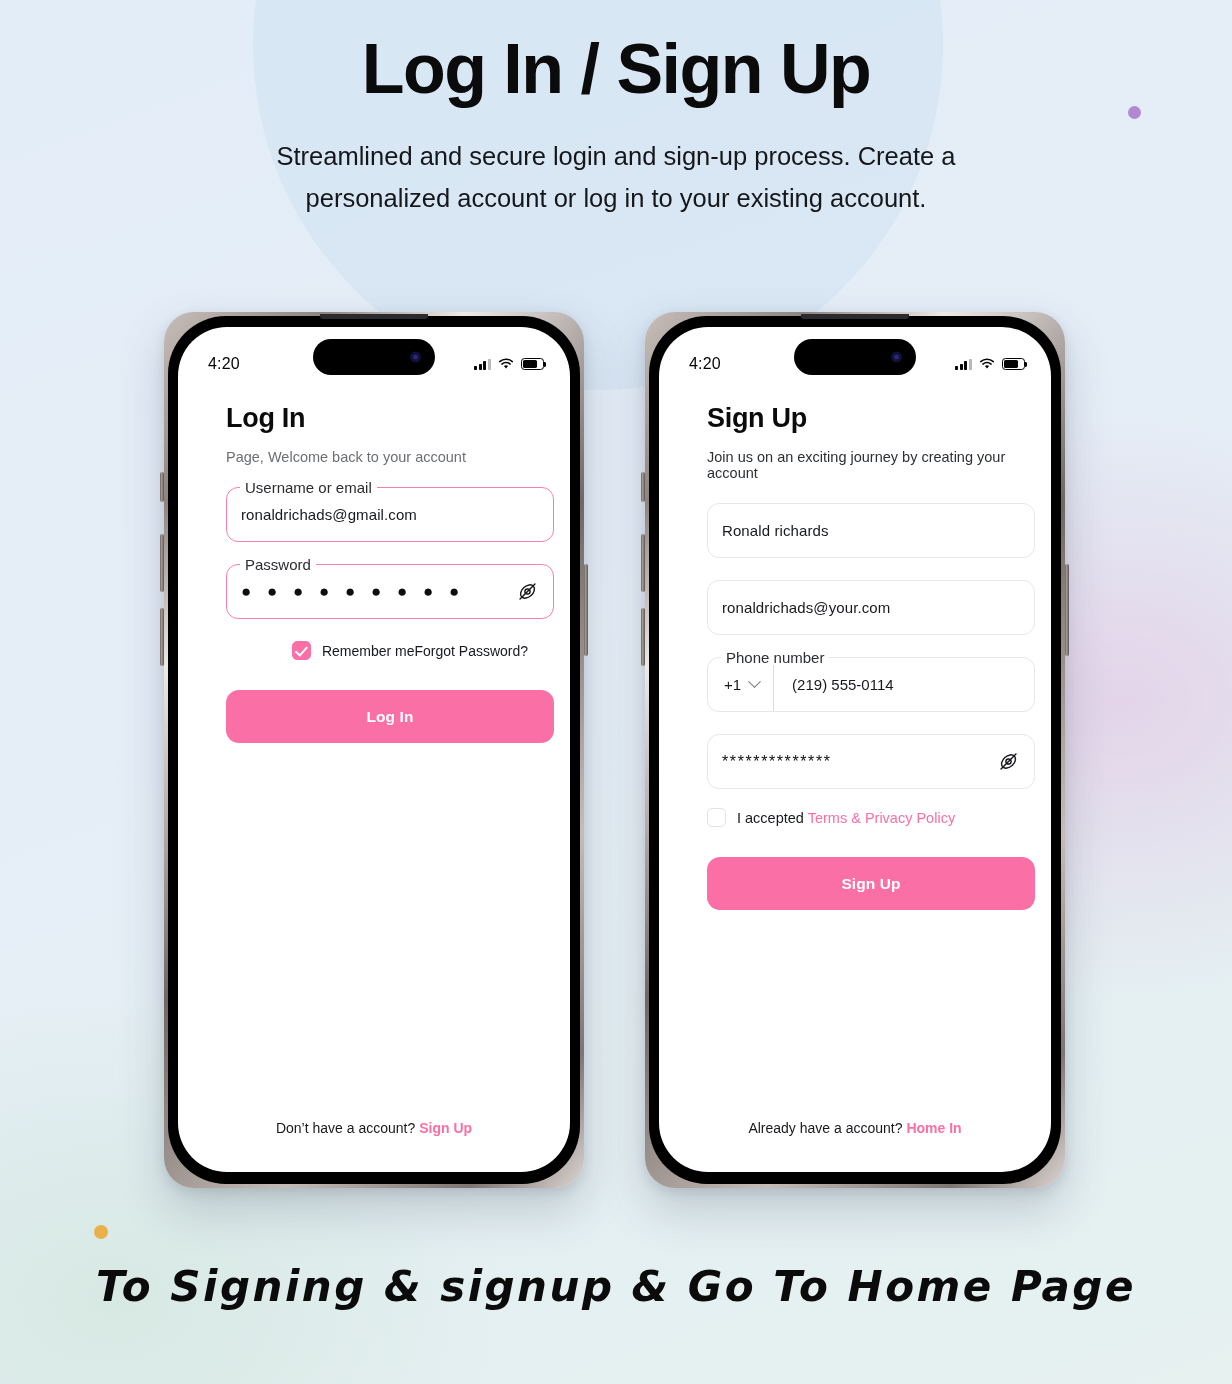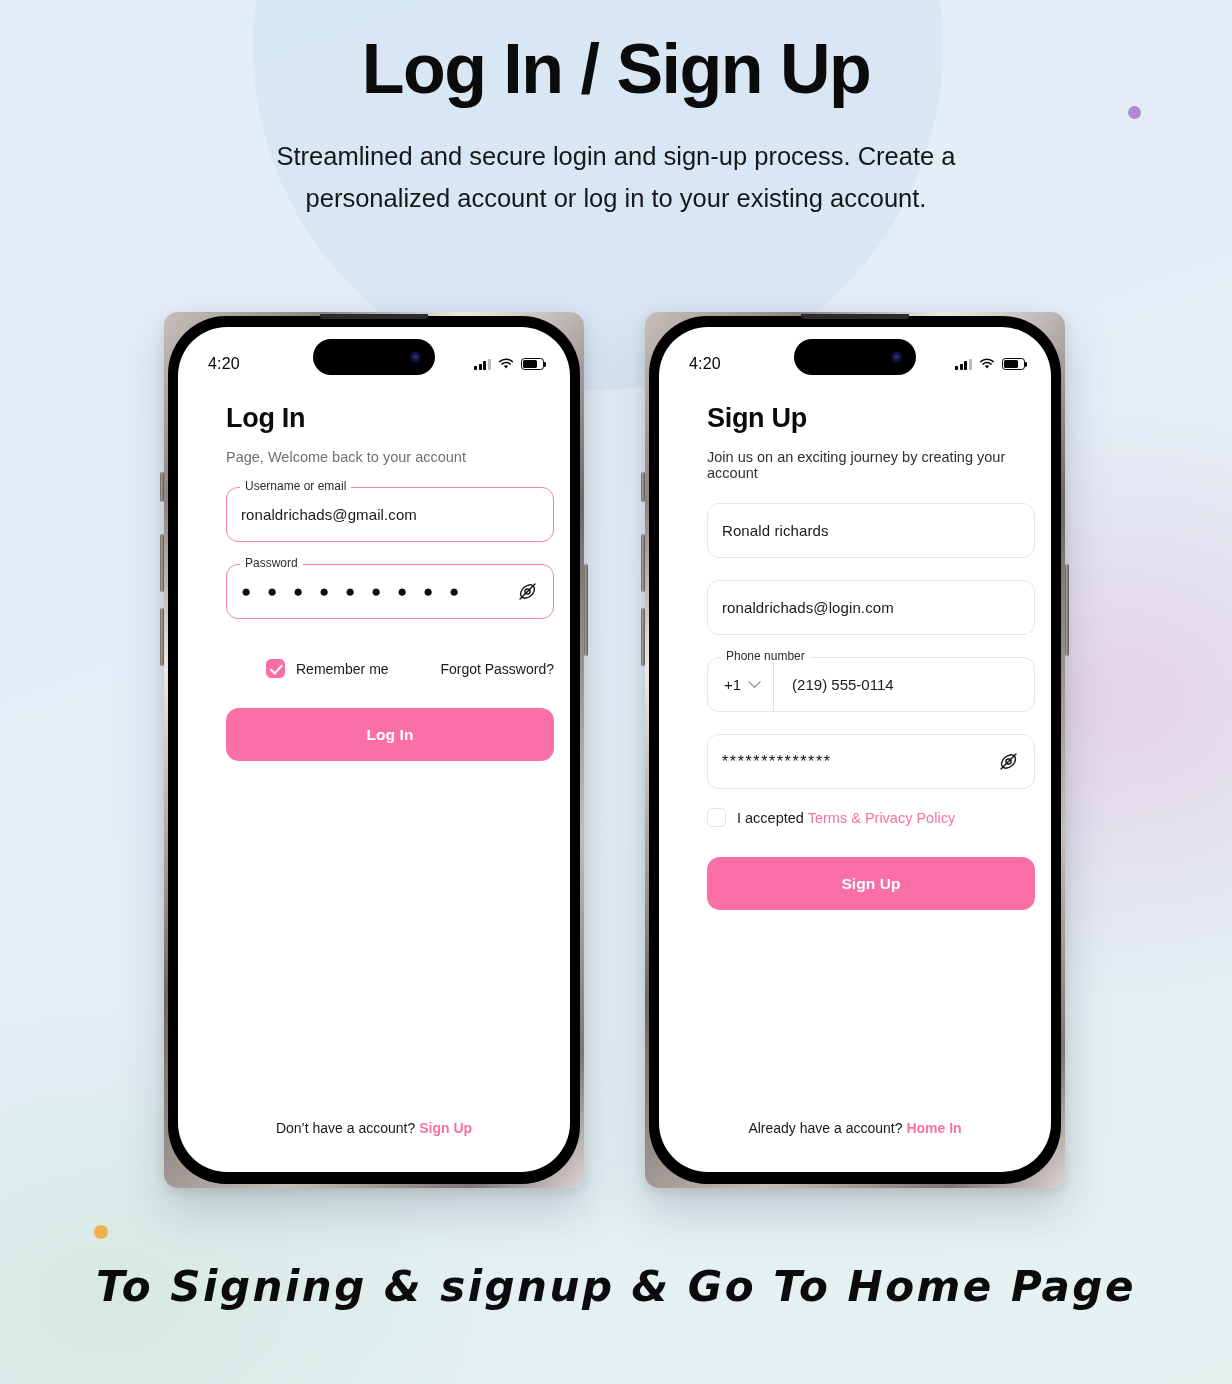--- a/index.html
+++ b/index.html
@@ -62,21 +62,21 @@
     margin-left: auto;
     margin-right: auto;
   }
 
   
   .phone {
     position: absolute;
     width: 420px;
     height: 876px;
     top: 312px;
-    border-radius: 14px;
+    border-radius: 30px;
     background: linear-gradient(130deg, #c9bfba 0%, #8d8480 14%, #efe9e6 26%, #6f6764 50%, #c6bcb7 74%, #7d7572 90%, #ded6d2 100%);
     padding: 4px;
     box-shadow: 0 22px 46px rgba(60,70,90,0.22), 0 4px 12px rgba(60,70,90,0.14);
   }
   .phone-left  { left: 164px; }
   .phone-right { left: 645px; }
 
   .phone-inner {
     width: 100%;
     height: 100%;
@@ -238,21 +238,21 @@
     background: #fff;
   }
   .field.plain { border-color: #e6e7e9; }
 
   .field-label {
     position: absolute;
     top: -8px;
     left: 13px;
     background: #fff;
     padding: 0 5px;
-    font-size: 12px;
+    font-size: 15px;
     color: #2b2d31;
     line-height: 1;
   }
   .field-value {
     font-size: 15px;
     color: #17191c;
     letter-spacing: 0.1px;
   }
   .field-value.dots {
     font-size: 17px;
@@ -298,24 +298,24 @@
     transform: rotate(45deg) translate(-2px,-2px);
   }
   .phone-val {
     padding-left: 18px;
     font-size: 15px;
     color: #17191c;
   }
 
   
   .row-between {
-    margin-top: 40px;
+    margin-top: 22px;
     display: flex;
     align-items: center;
-    justify-content: space-between;
+    justify-content: center;
     padding-left: 40px;
   }
   .chk-wrap { display: flex; align-items: center; gap: 11px; cursor: pointer; }
   .chk {
     width: 19px; height: 19px;
     border-radius: 5px;
     border: 1.4px solid #e2e3e6;
     background: #fff;
     position: relative;
     flex: none;
@@ -504,21 +504,21 @@
 
       <div class="app">
         <div class="app-title">Sign Up</div>
         <div class="app-sub dark">Join us on an exciting journey by creating your account</div>
 
         <div class="field plain">
           <span class="field-value">Ronald richards</span>
         </div>
 
         <div class="field plain">
-          <span class="field-value">ronaldrichads@login.com</span>
+          <span class="field-value">ronaldrichads@your.com</span>
         </div>
 
         <div class="field plain phone-field">
           <span class="field-label">Phone number</span>
           <span class="cc-select">
             <span>+1</span>
             <span class="chev"></span>
           </span>
           <span class="phone-val">(219) 555-0114</span>
         </div>

